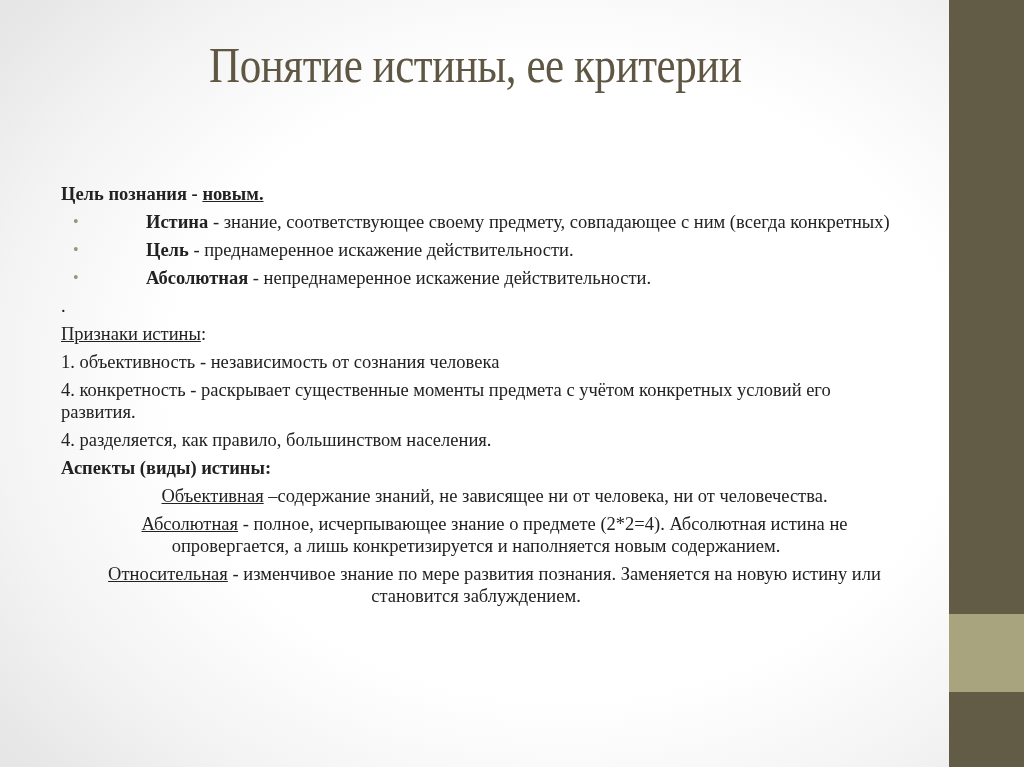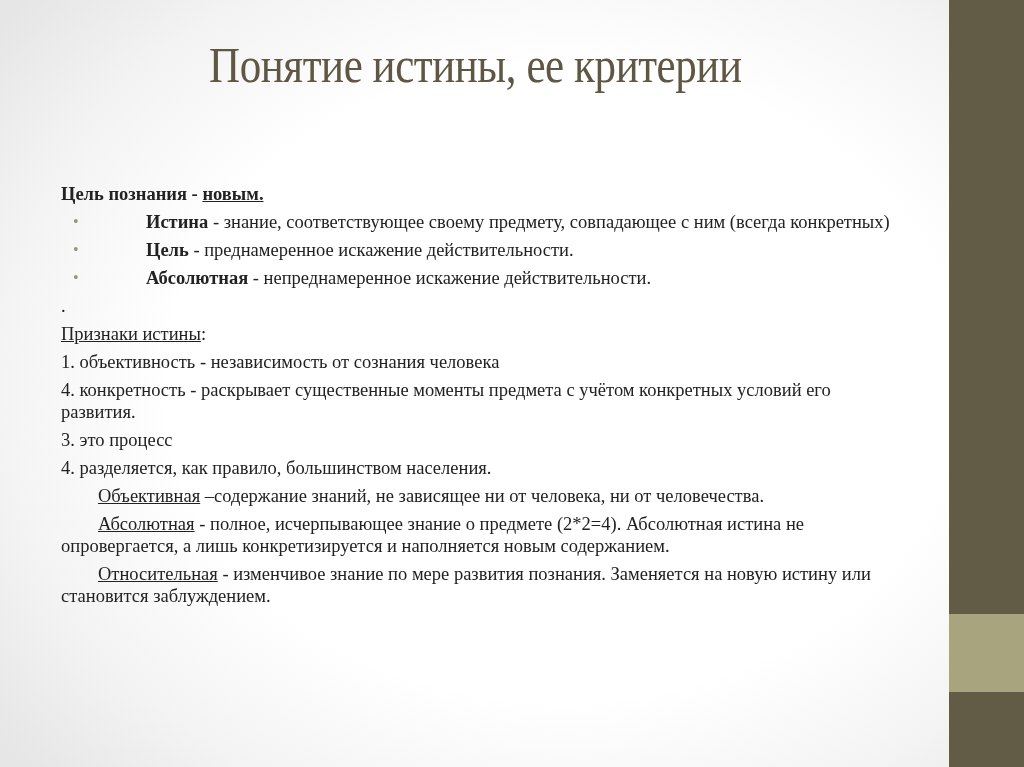--- a/index.html
+++ b/index.html
@@ -61,21 +61,21 @@
       padding-left: 37px;
       margin-bottom: 6px;
     }
     .bullets li .dot {
       position: absolute;
       left: 12px;
       top: 0;
       color: #9b9678;
       font-size: 16px;
     }
-    .indent { text-indent: 37px; }
+    .indent { text-indent: 37px; text-align: center; }
     .bolder { font-weight: bold; }
   </style>
 </head>
 <body>
 
 <div class="side-bar"></div>
 <div class="side-band"></div>
 
 <div class="slide-title">Понятие истины, ее критерии</div>
 
@@ -99,23 +99,23 @@
     </li>
   </ul>
 
   <p class="p">.</p>
 
   <p class="p">
     <span class="u">Признаки истины</span><span>:</span>
   </p>
   <p class="p">1. объективность - независимость от сознания человека</p>
   <p class="p">4. конкретность - раскрывает существенные моменты предмета с учётом конкретных условий его развития.</p>
-  <p class="p">3. это процесс</p>
   <p class="p">4. разделяется, как правило, большинством населения.</p>
 
+  <p class="p bolder">Аспекты (виды) истины:</p>
   <p class="p indent">
     <span class="u">Объективная</span><span> –содержание знаний, не зависящее ни от человека, ни от человечества.</span>
   </p>
   <p class="p indent">
     <span class="u">Абсолютная</span><span> - полное, исчерпывающее знание о предмете (2*2=4). Абсолютная истина не опровергается, а лишь конкретизируется и наполняется новым содержанием.</span>
   </p>
   <p class="p indent">
     <span class="u">Относительная</span><span> - изменчивое знание по мере развития познания. Заменяется на новую истину или становится заблуждением.</span>
   </p>
 </div>

